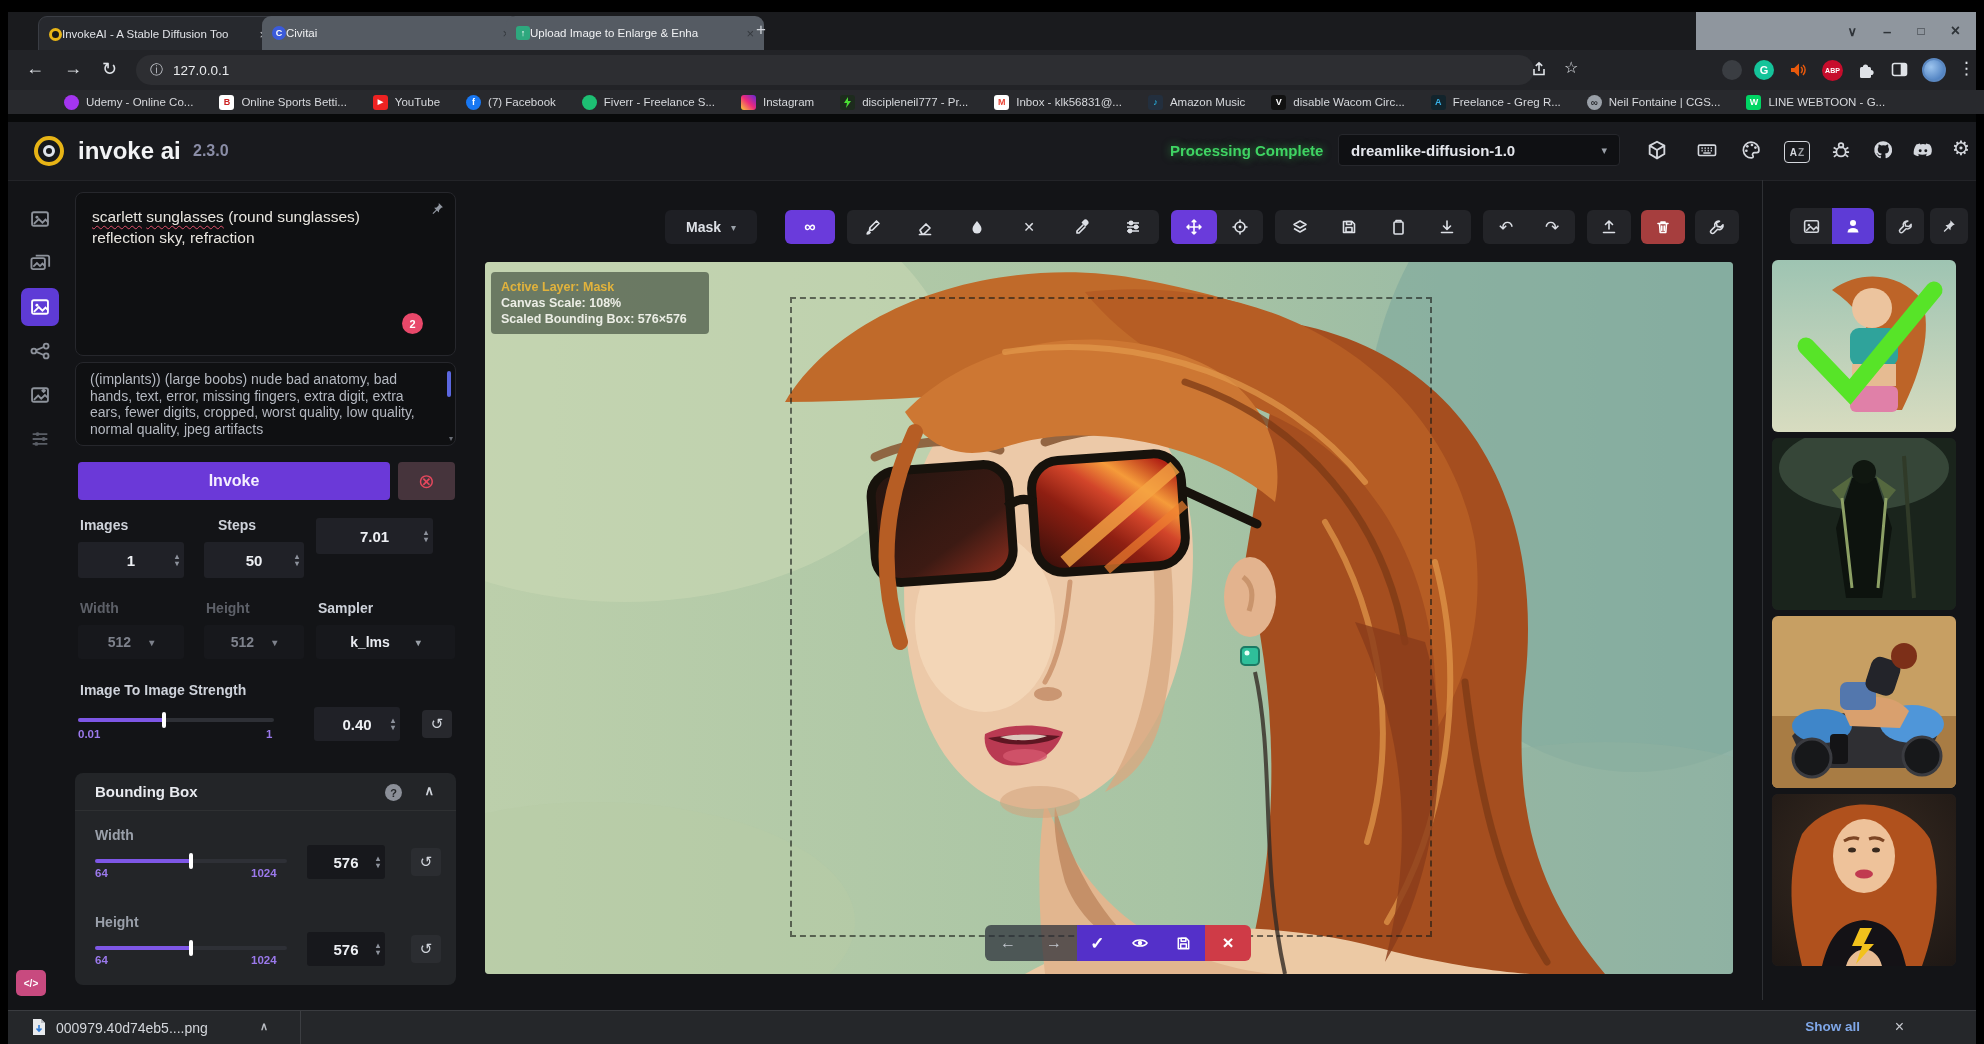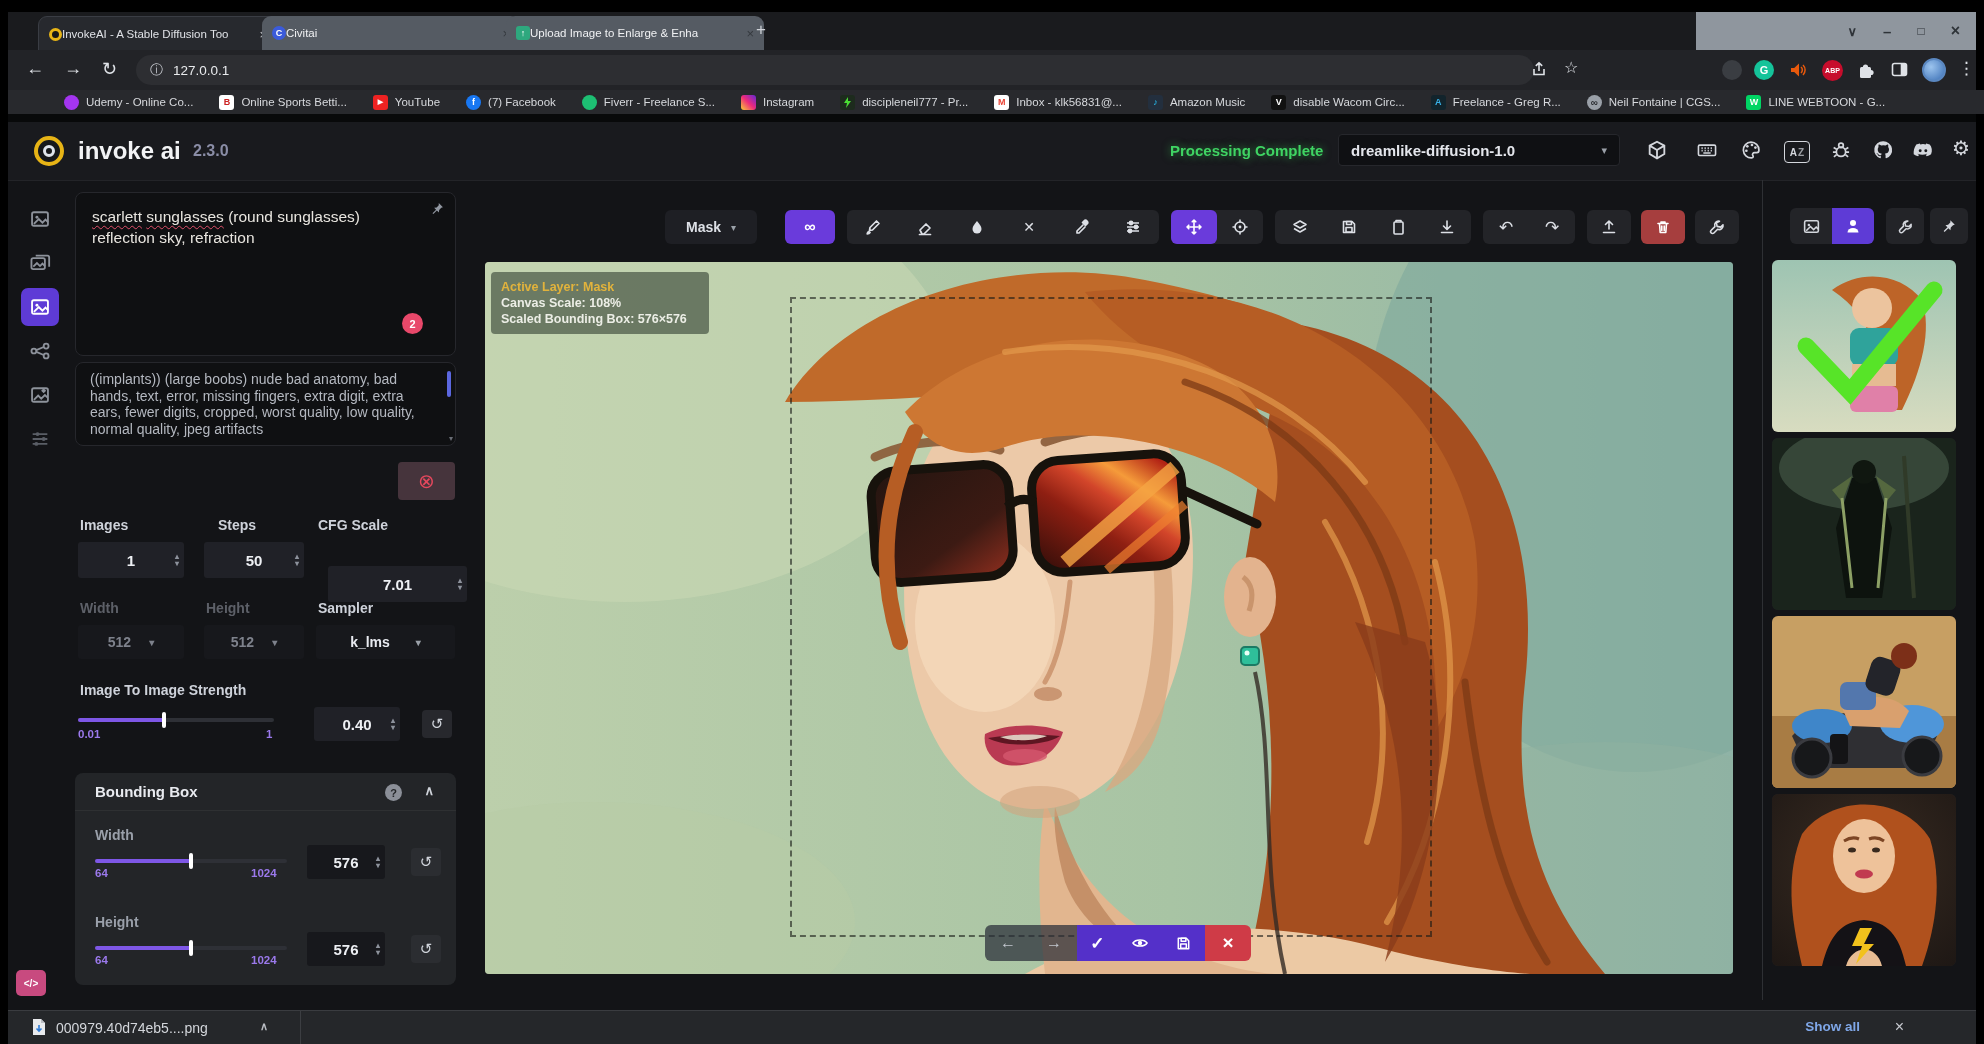--- a/index.html
+++ b/index.html
@@ -304,40 +304,41 @@
       </span>
       <span class="abs flex" style="left:326px;top:120px;width:21px;height:21px;border-radius:50%;background:#e8486a;justify-content:center;font-size:11px;font-weight:800;color:#fff;">2</span>
     </div>
 
     <div class="panelbox" style="top:248px;height:84px;overflow:hidden;">
       <div style="padding:8px 22px 0 14px;font-size:14px;line-height:16.5px;color:#b4b8c0;">((implants)) (large boobs) nude bad anatomy, bad hands, text, error, missing fingers, extra digit, extra ears, fewer digits, cropped, worst quality, low quality, normal quality, jpeg artifacts</div>
       <span class="abs" style="right:4px;top:8px;width:4px;height:26px;background:#5b67e0;border-radius:2px;"></span>
       <span class="abs" style="right:2px;bottom:2px;font-size:8px;color:#6a6e76;">▾</span>
     </div>
 
+    <div class="abs flex" style="left:70px;top:348px;width:312px;height:38px;background:#6b39d8;border-radius:4px;justify-content:center;font-size:16px;font-weight:700;color:#f4eeff;">Invoke</div>
     <div class="abs flex" style="left:390px;top:348px;width:57px;height:38px;background:#46343c;border-radius:4px;justify-content:center;font-size:20px;color:#e5485d;">⊗</div>
 
     <span class="lbl" style="left:72px;top:403px;">Images</span>
     <span class="lbl" style="left:210px;top:403px;">Steps</span>
     <span class="lbl" style="left:310px;top:403px;">CFG Scale</span>
     <div class="num" style="left:70px;top:428px;width:106px;">
         <span>1</span>
         <span class="stepper">
           <span>▴</span>
           <span>▾</span>
         </span>
       </div>
     <div class="num" style="left:196px;top:428px;width:100px;">
         <span>50</span>
         <span class="stepper">
           <span>▴</span>
           <span>▾</span>
         </span>
       </div>
-    <div class="num" style="left:308px;top:452px;width:139px;margin-left:12px;">
+    <div class="num" style="left:308px;top:404px;width:117px;">
         <span>7.01</span>
         <span class="stepper">
           <span>▴</span>
           <span>▾</span>
         </span>
       </div>
 
     <span class="lbl" style="left:72px;top:486px;color:#5d6068;">Width</span>
     <span class="lbl" style="left:198px;top:486px;color:#5d6068;">Height</span>
     <span class="lbl" style="left:310px;top:486px;">Sampler</span>

